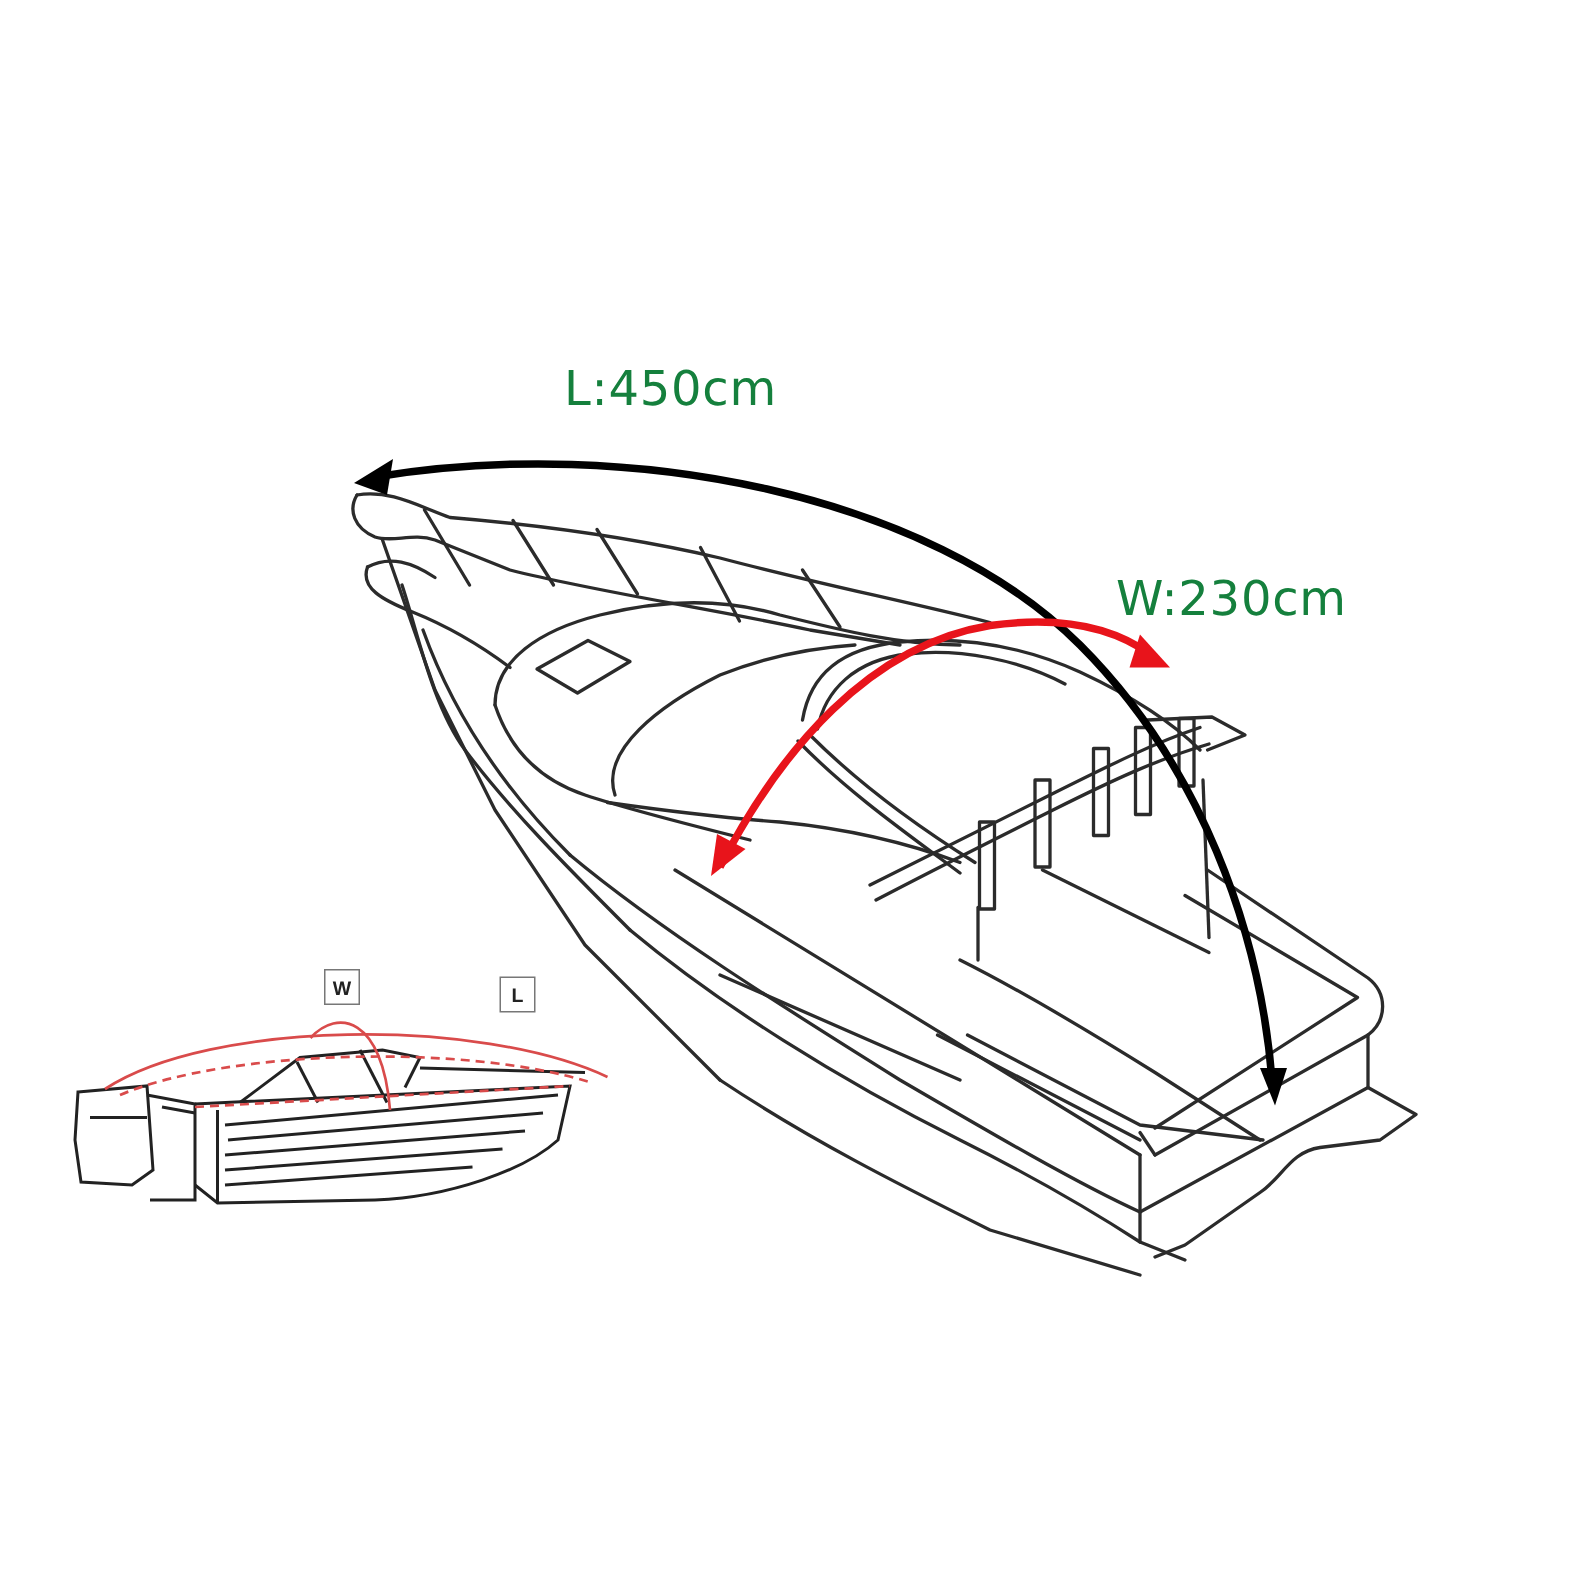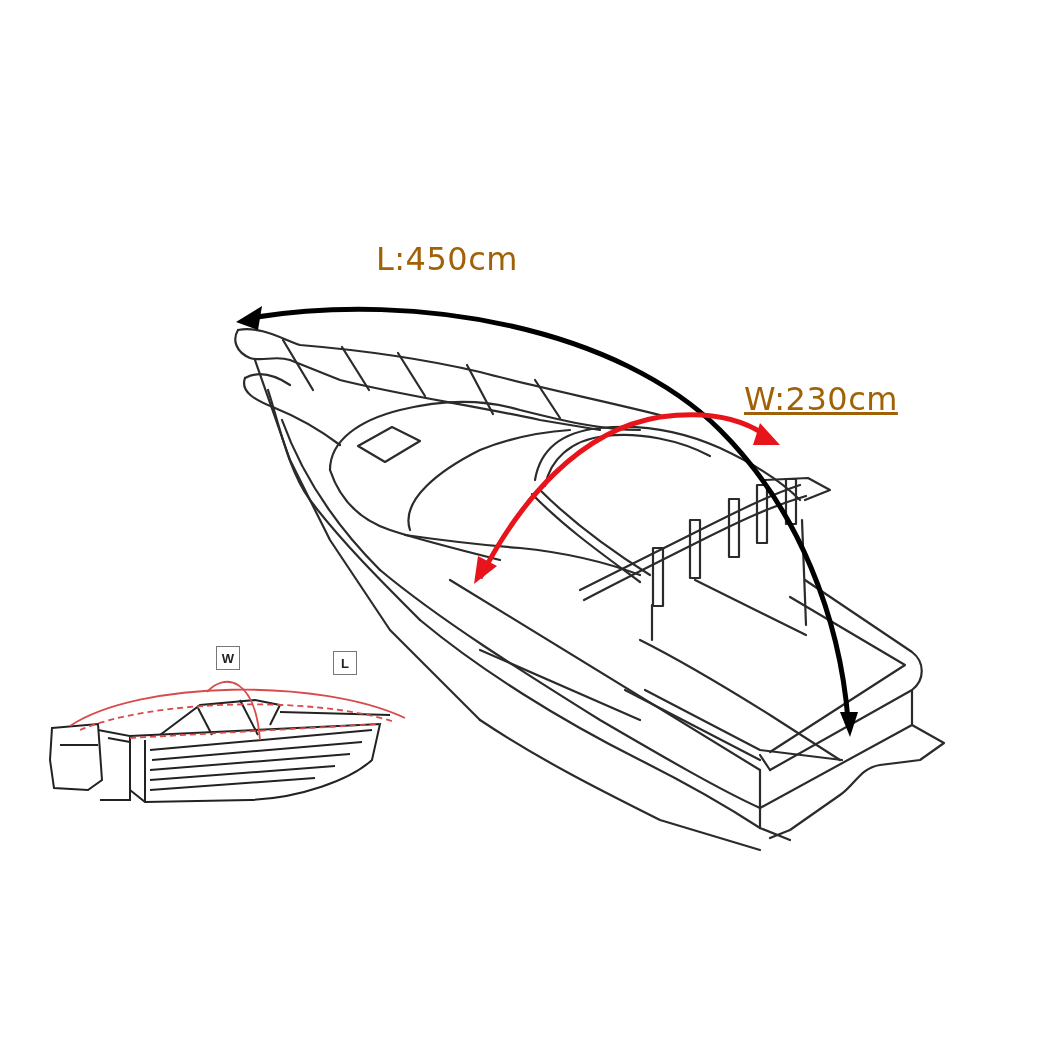--- a/index.html
+++ b/index.html
@@ -1,19 +1,19 @@
 <!DOCTYPE html>
 <html><head>
   <meta charset="utf-8">
   <style>
     html, body { margin:0; padding:0; background:#ffffff; }
     body { width:1050px; height:1050px; position:relative; overflow:hidden; font-family:"DejaVu Sans", sans-serif; }
-    .label { position:absolute; color:#a16207; font-family:"DejaVu Sans", sans-serif; font-size:32px; font-weight:500; letter-spacing:0.5px; }
+    .label { position:absolute; color:#15803d; font-family:"DejaVu Sans", sans-serif; font-size:32px; font-weight:500; letter-spacing:0.5px; }
     #label-length { left:376px; top:240px; }
-    #label-width { left:744px; top:380px;text-decoration:underline; }
+    #label-width { left:744px; top:380px; }
     svg { position:absolute; left:0; top:0; }
     .inset-tag { position:absolute; width:22px; height:22px; border:1px solid #777; background:#fff; font-family:"Liberation Sans", sans-serif; font-size:13px; font-weight:bold; color:#222; display:flex; align-items:center; justify-content:center; }
     #inset-w { left:216px; top:646px; }
     #inset-l { left:333px; top:651px; }
   </style>
 </head>
 <body>
 
 <svg width="1050" height="1050" viewBox="0 0 1050 1050">
   <g fill="none" stroke="#2b2b2b" stroke-width="2.2" stroke-linejoin="round" stroke-linecap="round">

